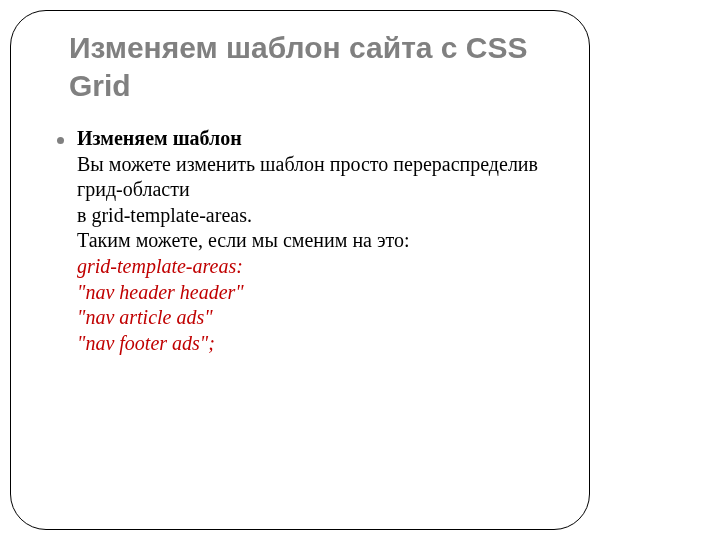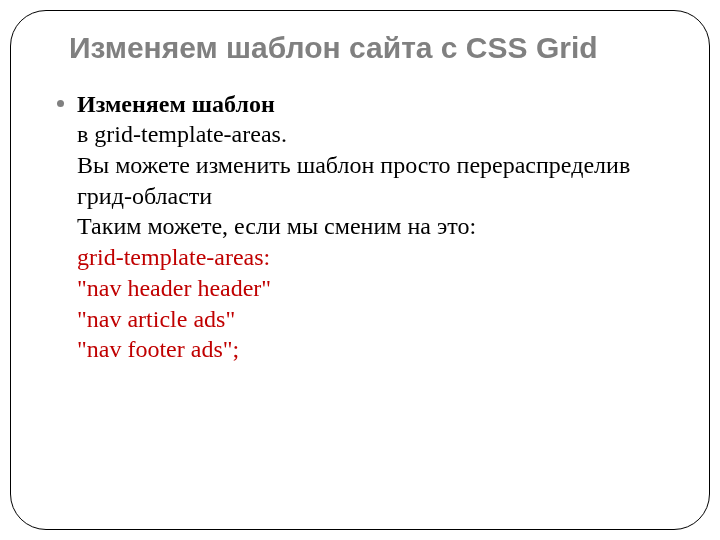--- a/index.html
+++ b/index.html
@@ -6,47 +6,48 @@
     margin: 0;
     padding: 0;
     width: 720px;
     height: 540px;
     background: #ffffff;
     font-family: "Times New Roman", Times, serif;
     color: #000;
   }
   .slide {
     box-sizing: border-box;
-    width: 700px;
+    width: 580px;
     height: 520px;
     margin: 10px;
     border: 1.5px solid #000;
     border-radius: 36px;
     padding: 18px 36px 24px 36px;
     overflow: hidden;
   }
   .title {
     font-family: Arial, Helvetica, sans-serif;
     font-weight: 700;
     font-size: 30px;
     line-height: 1.25;
     color: #808080;
     margin: 0 0 22px 22px;
   }
   .body {
     margin-left: 30px;
-    font-size: 24px;
+    font-size: 20px;
     line-height: 1.28;
     max-width: 560px;
   }
   .lead {
     font-weight: 700;
   }
   .code {
     color: #c00000;
+    font-style: italic;
   }
   .bullet {
     position: relative;
   }
   .bullet::before {
     content: "";
     position: absolute;
     left: -20px;
     top: 11px;
     width: 7px;
@@ -56,21 +57,21 @@
   }
 </style>
 </head>
 <body>
 
 <div class="slide">
   <h1 class="title">Изменяем шаблон сайта с CSS Grid</h1>
 
   <div class="body bullet">
     <div class="lead">Изменяем шаблон</div>
+    <div>Вы можете изменить шаблон просто перераспределив грид-области</div>
     <div>в grid-template-areas.</div>
-    <div>Вы можете изменить шаблон просто перераспределив грид-области</div>
     <div>Таким можете, если мы сменим на это:</div>
     <div class="code">grid-template-areas:</div>
     <div class="code">"nav header header"</div>
     <div class="code">"nav article ads"</div>
     <div class="code">"nav footer ads";</div>
   </div>
 </div>
 
 </body></html>

